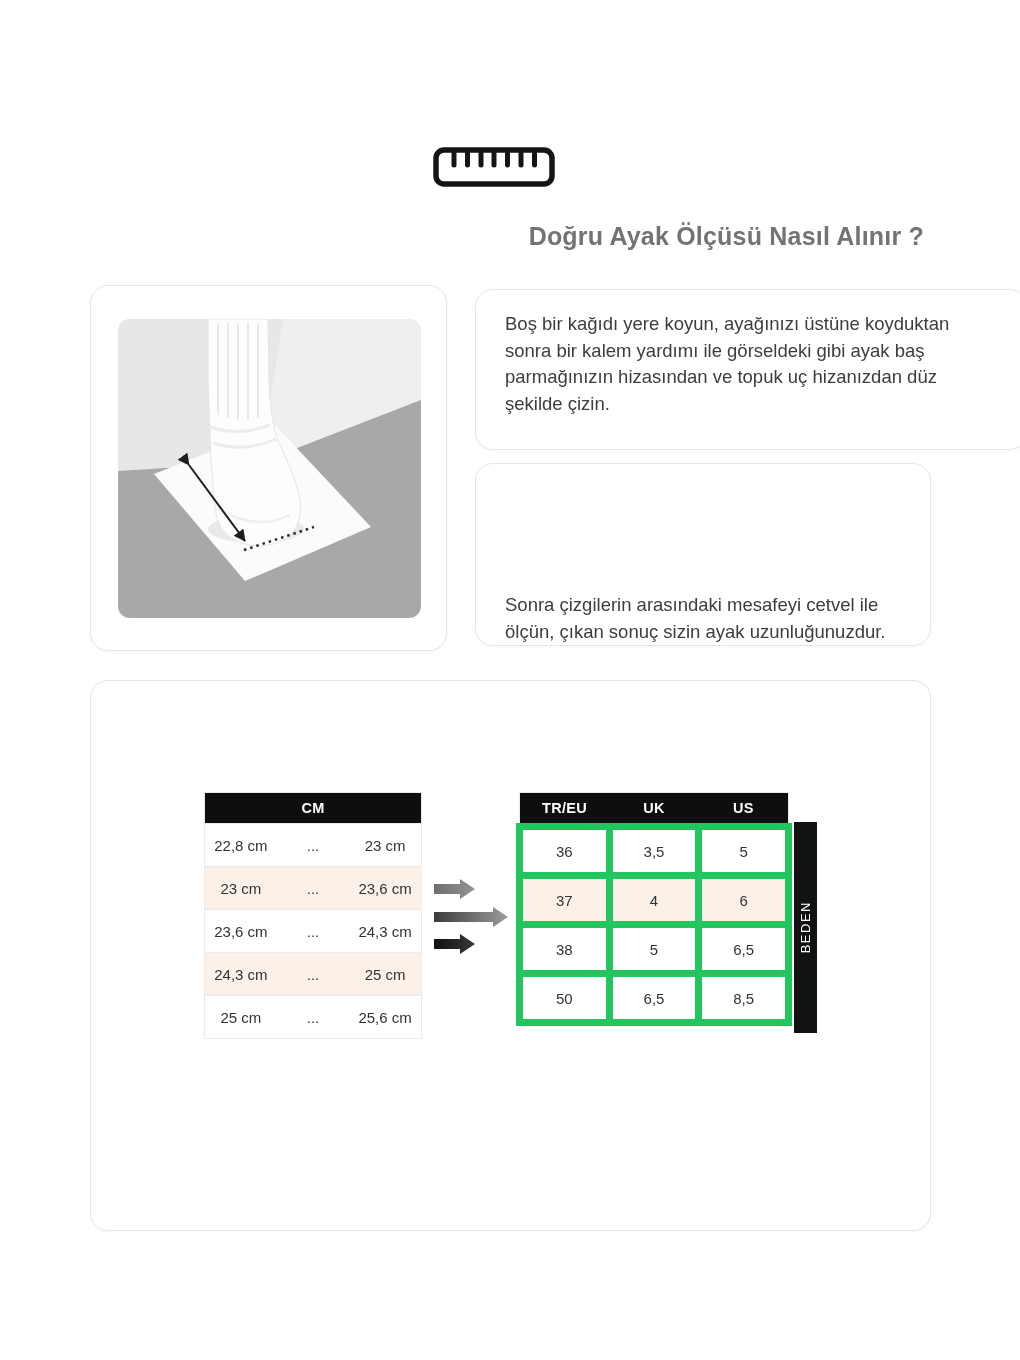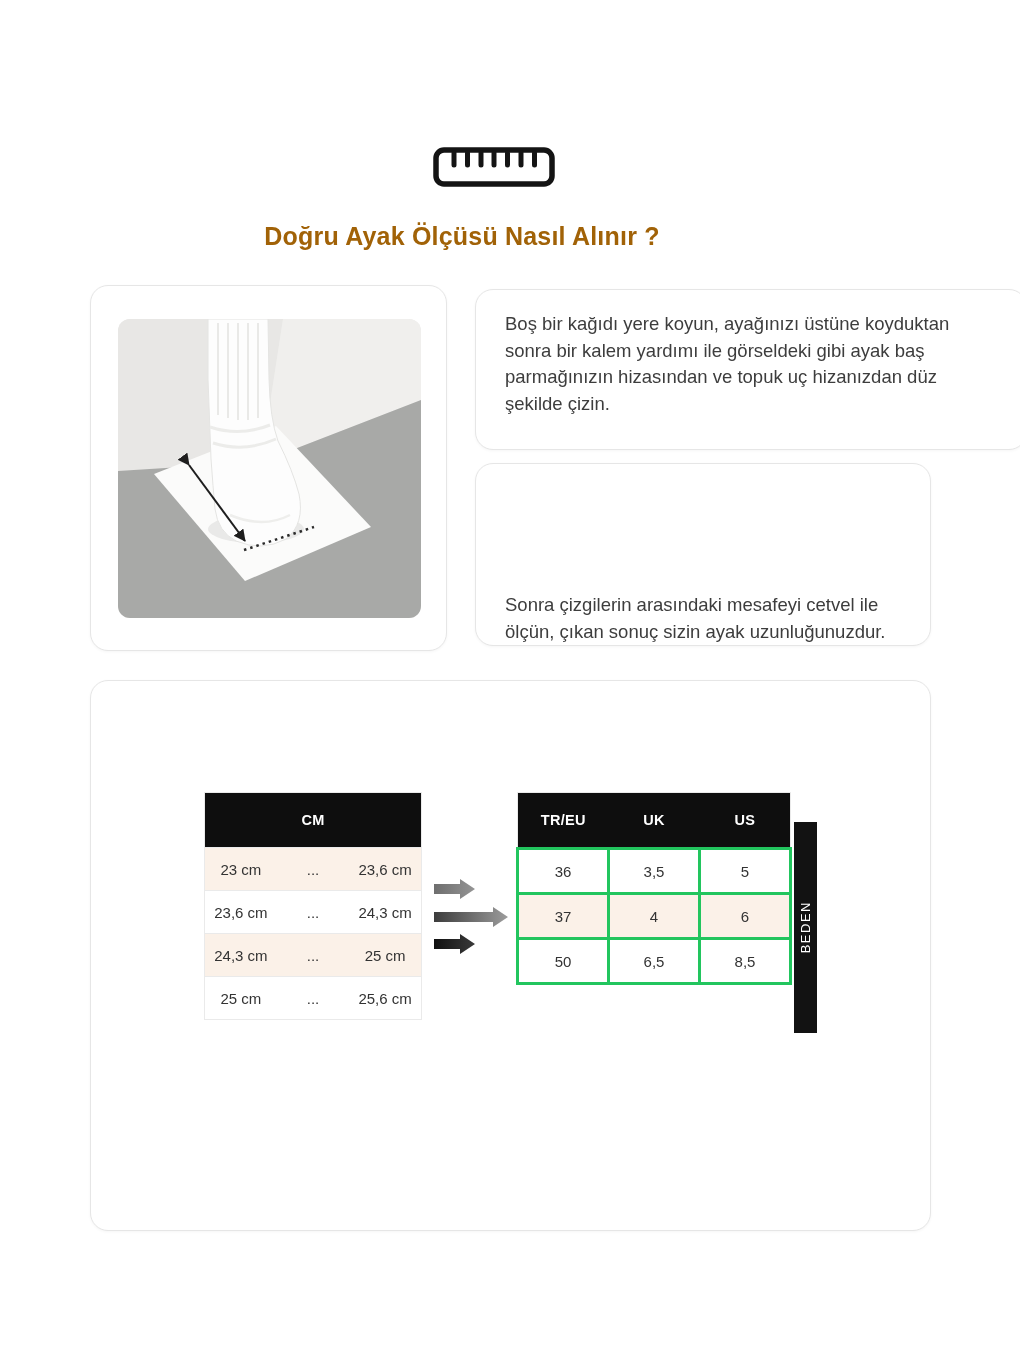--- a/index.html
+++ b/index.html
@@ -6,48 +6,48 @@
   body{
     width:1020px;height:1360px;position:relative;background:#ffffff;
     font-family:"Liberation Sans", sans-serif;color:#333;
   }
   .card{
     position:absolute;background:#fff;border:1px solid #e6e6e6;
     border-radius:18px;box-shadow:0 1px 3px rgba(0,0,0,0.04);
     box-sizing:border-box;
   }
   .page-title{
-    position:absolute;left:0;top:222px;width:924px;text-align:center;
-    font-size:25px;font-weight:700;color:#a16207;letter-spacing:0.2px;
+    position:absolute;left:0;top:222px;width:924px;text-align:right;
+    font-size:25px;font-weight:700;color:#737373;letter-spacing:0.2px;
   }
   .photo-frame{
     position:absolute;left:27px;top:33px;width:303px;height:299px;
     border-radius:12px;overflow:hidden;
   }
   .instr-text{
     font-size:18.5px;line-height:26.5px;color:#3d3d3d;
   }
   .card1-inner{padding:21px 36px 0 29px;}
   .card2-inner{height:100%;display:flex;align-items:flex-end;padding:0 36px 0 29px;box-sizing:border-box;}
   .size-title{
     position:absolute;left:0;top:36px;width:100%;text-align:center;
     font-size:25px;font-weight:700;color:#1b1b1b;
   }
   table.sz{border-collapse:collapse;table-layout:fixed;position:absolute;}
   table.sz th{
     background:#0e0e0e;color:#ffffff;font-size:14.5px;font-weight:700;
-    height:30px;border:0;padding:12px;text-align:center;letter-spacing:0.3px;
+    height:30px;border:0;padding:0;text-align:center;letter-spacing:0.3px;
   }
   table.sz td{
     height:42px;font-size:15px;color:#333;text-align:center;padding:0;
   }
   table.cm-tbl{left:113px;top:111px;width:218px;border:1px solid #eaeaea;}
   table.cm-tbl td{border-top:1px solid #eaeaea;}
   table.conv-tbl{left:425px;top:111px;width:276px;border:1px solid #eaeaea;}
-  table.conv-tbl td{border:3px solid #22c55e;}
+  table.conv-tbl td{border:7px solid #22c55e;}
   tr.alt td{background:#fbf1e8;}
   .dots{color:#555;font-size:14px;}
   .beden-strip{
     position:absolute;left:703px;top:141px;width:23px;height:211px;
     background:#121212;display:flex;align-items:center;justify-content:center;
   }
   .beden-strip span{
     color:#ffffff;font-size:13px;letter-spacing:1.5px;
     writing-mode:vertical-rl;transform:rotate(180deg);font-weight:400;
   }
@@ -128,20 +128,25 @@
 <div class="card" style="left:90px;top:680px;width:841px;height:551px;">
 
 
   <table class="sz cm-tbl">
     <thead>
       <tr>
           <th colspan="3">CM</th>
         </tr>
     </thead>
     <tbody>
+      <tr>
+        <td>22,8 cm</td>
+        <td class="dots">...</td>
+        <td>23 cm</td>
+      </tr>
       <tr class="alt">
         <td>23 cm</td>
         <td class="dots">...</td>
         <td>23,6 cm</td>
       </tr>
       <tr>
         <td>23,6 cm</td>
         <td class="dots">...</td>
         <td>24,3 cm</td>
       </tr>
@@ -193,20 +198,25 @@
         <td>36</td>
         <td>3,5</td>
         <td>5</td>
       </tr>
       <tr class="alt">
         <td>37</td>
         <td>4</td>
         <td>6</td>
       </tr>
       <tr>
+        <td>38</td>
+        <td>5</td>
+        <td>6,5</td>
+      </tr>
+      <tr>
         <td>50</td>
         <td>6,5</td>
         <td>8,5</td>
       </tr>
     </tbody>
   </table>
 
   <div class="beden-strip">
     <span>BEDEN</span>
   </div>

